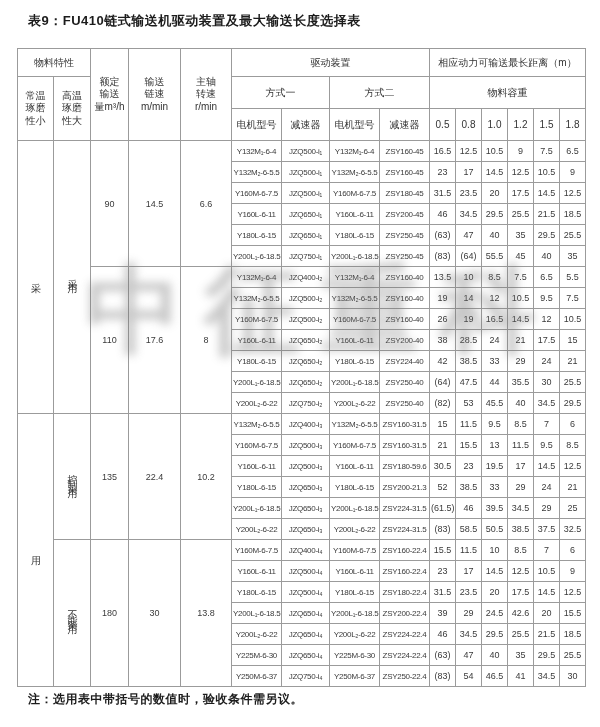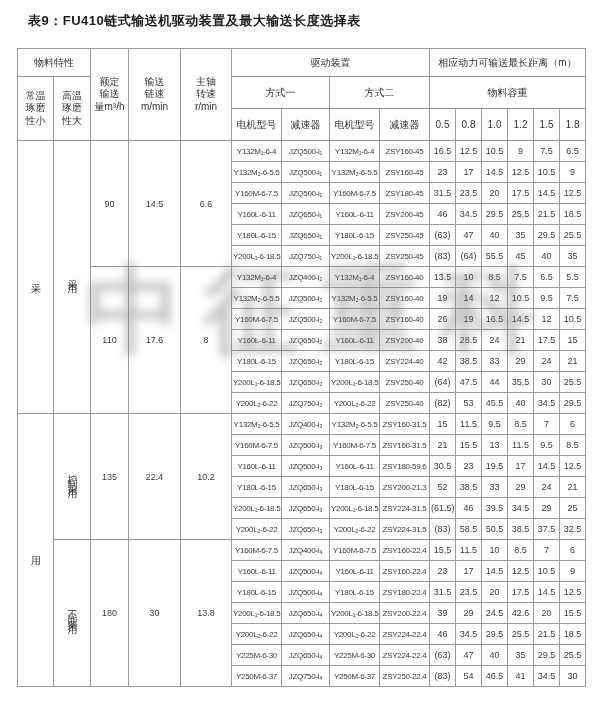--- a/index.html
+++ b/index.html
@@ -413,13 +413,14 @@
           <td class="num">54</td>
           <td class="num">46.5</td>
           <td class="num">41</td>
           <td class="num">34.5</td>
           <td class="num">30</td>
         </tr>
       </tbody>
   </table>
 
   <div class="watermark">中征重科</div>
+  <div class="note">注：选用表中带括号的数值时，验收条件需另议。</div>
 </div>
 
 </body></html>

